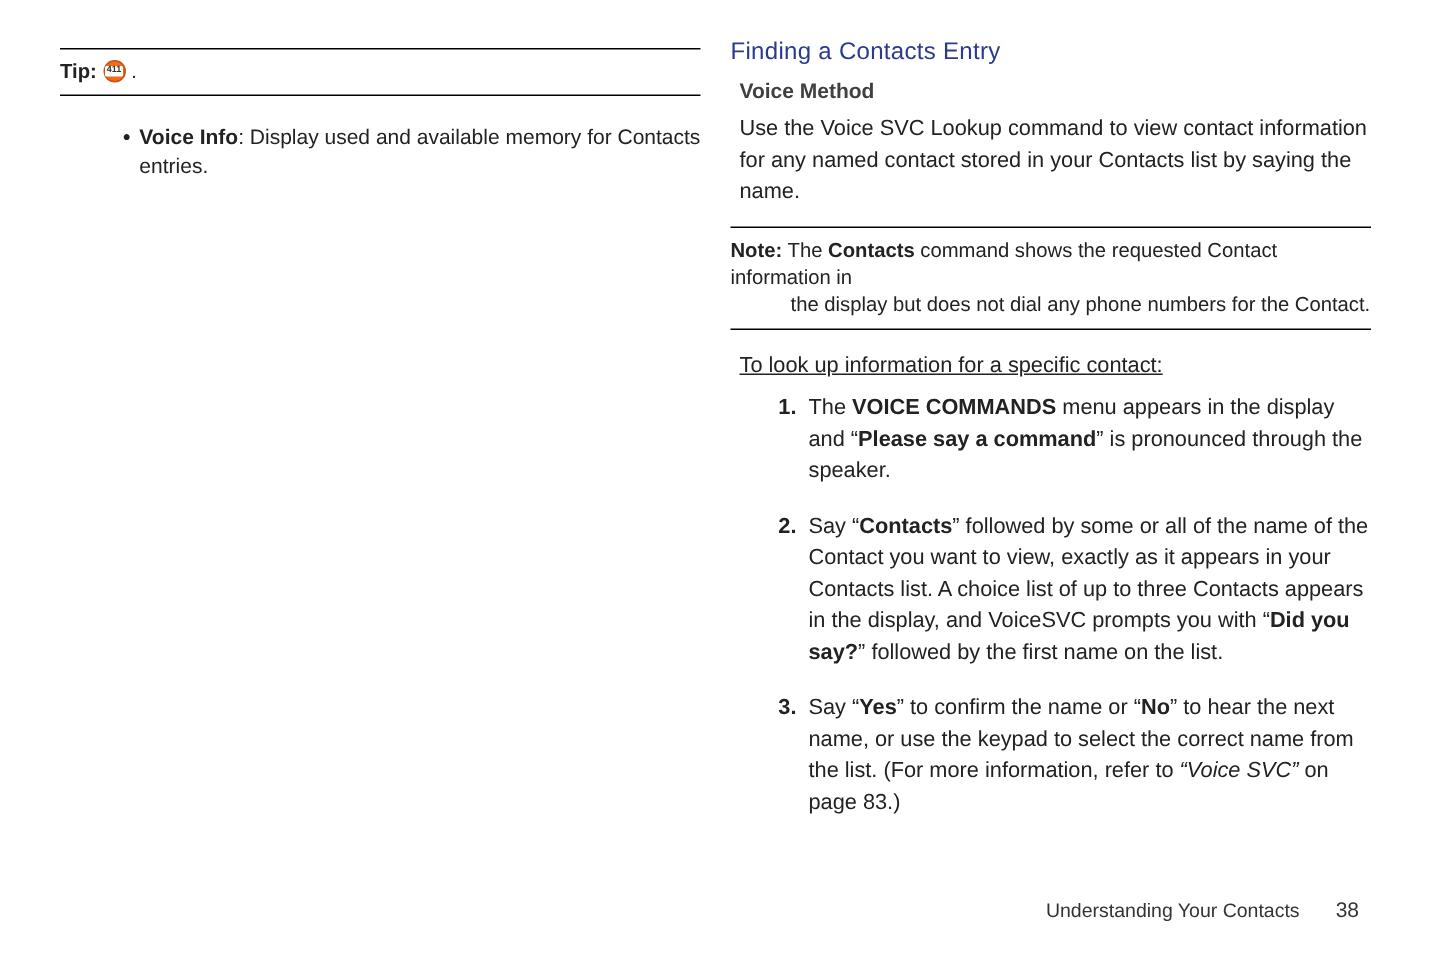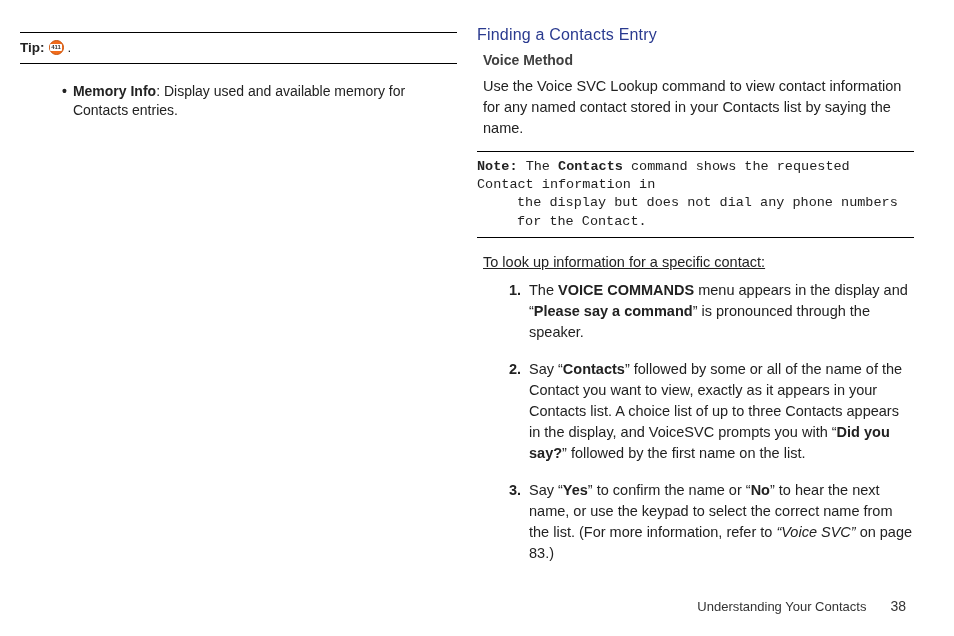--- a/index.html
+++ b/index.html
@@ -5,21 +5,21 @@
   * { box-sizing: border-box; margin: 0; padding: 0; }
   html, body { width: 954px; height: 636px; background: #fff; }
   body {
     font-family: "Helvetica Neue", Helvetica, Arial, sans-serif;
     font-stretch: condensed;
     color: #222;
     position: relative;
   }
   .page {
     display: flex;
-    padding: 24px 40px 0 20px;
+    padding: 24px 40px 0 40px;
     gap: 20px;
   }
   .col { flex: 1 1 0; min-width: 0; }
   .tip-box {
     border-top: 1px solid #000;
     border-bottom: 1px solid #000;
     padding: 6px 0;
     margin: 8px 0 18px 0;
     font-size: 13.5px;
     line-height: 1.35;
@@ -51,21 +51,20 @@
     margin: 0 0 12px 6px;
   }
   .note-box {
     border-top: 1px solid #000;
     border-bottom: 1px solid #000;
     padding: 6px 0;
     margin: 4px 0 16px 0;
     font-size: 13.5px;
     line-height: 1.35;
     text-align: left;
-    font-family: Liberation Mono, monospace;
   }
   .note-box .label { font-weight: 700; }
   .note-box .l2 { display:block; padding-left: 40px; }
   .lookup-line {
     font-size: 14.5px;
     text-decoration: underline;
     margin: 0 0 10px 6px;
   }
   .ol { padding-left: 24px; }
   .ol-item { display: flex; gap: 8px; margin: 0 0 10px 0; font-size: 14.5px; line-height: 1.45; }
@@ -134,21 +133,21 @@
       <span class="label">Tip:</span>
       <span class="icon-411">
           <span>411</span>
         </span>
       <span>.</span>
     </div>
     <div class="bullet-list">
       <div class="bullet-item">
         <span class="marker">•</span>
         <span>
-          <span class="b">Memory Info</span><span>: Display used and available memory for Contacts entries.</span>
+          <span class="b">Voice Info</span><span>: Display used and available memory for Contacts entries.</span>
         </span>
       </div>
     </div>
   </div>
 
   <div class="col">
     <div class="h-section">Finding a Contacts Entry</div>
     <div class="h-sub">Voice Method</div>
     <p class="para">Use the Voice SVC Lookup command to view contact information for any named contact stored in your Contacts list by saying the name.</p>
 

